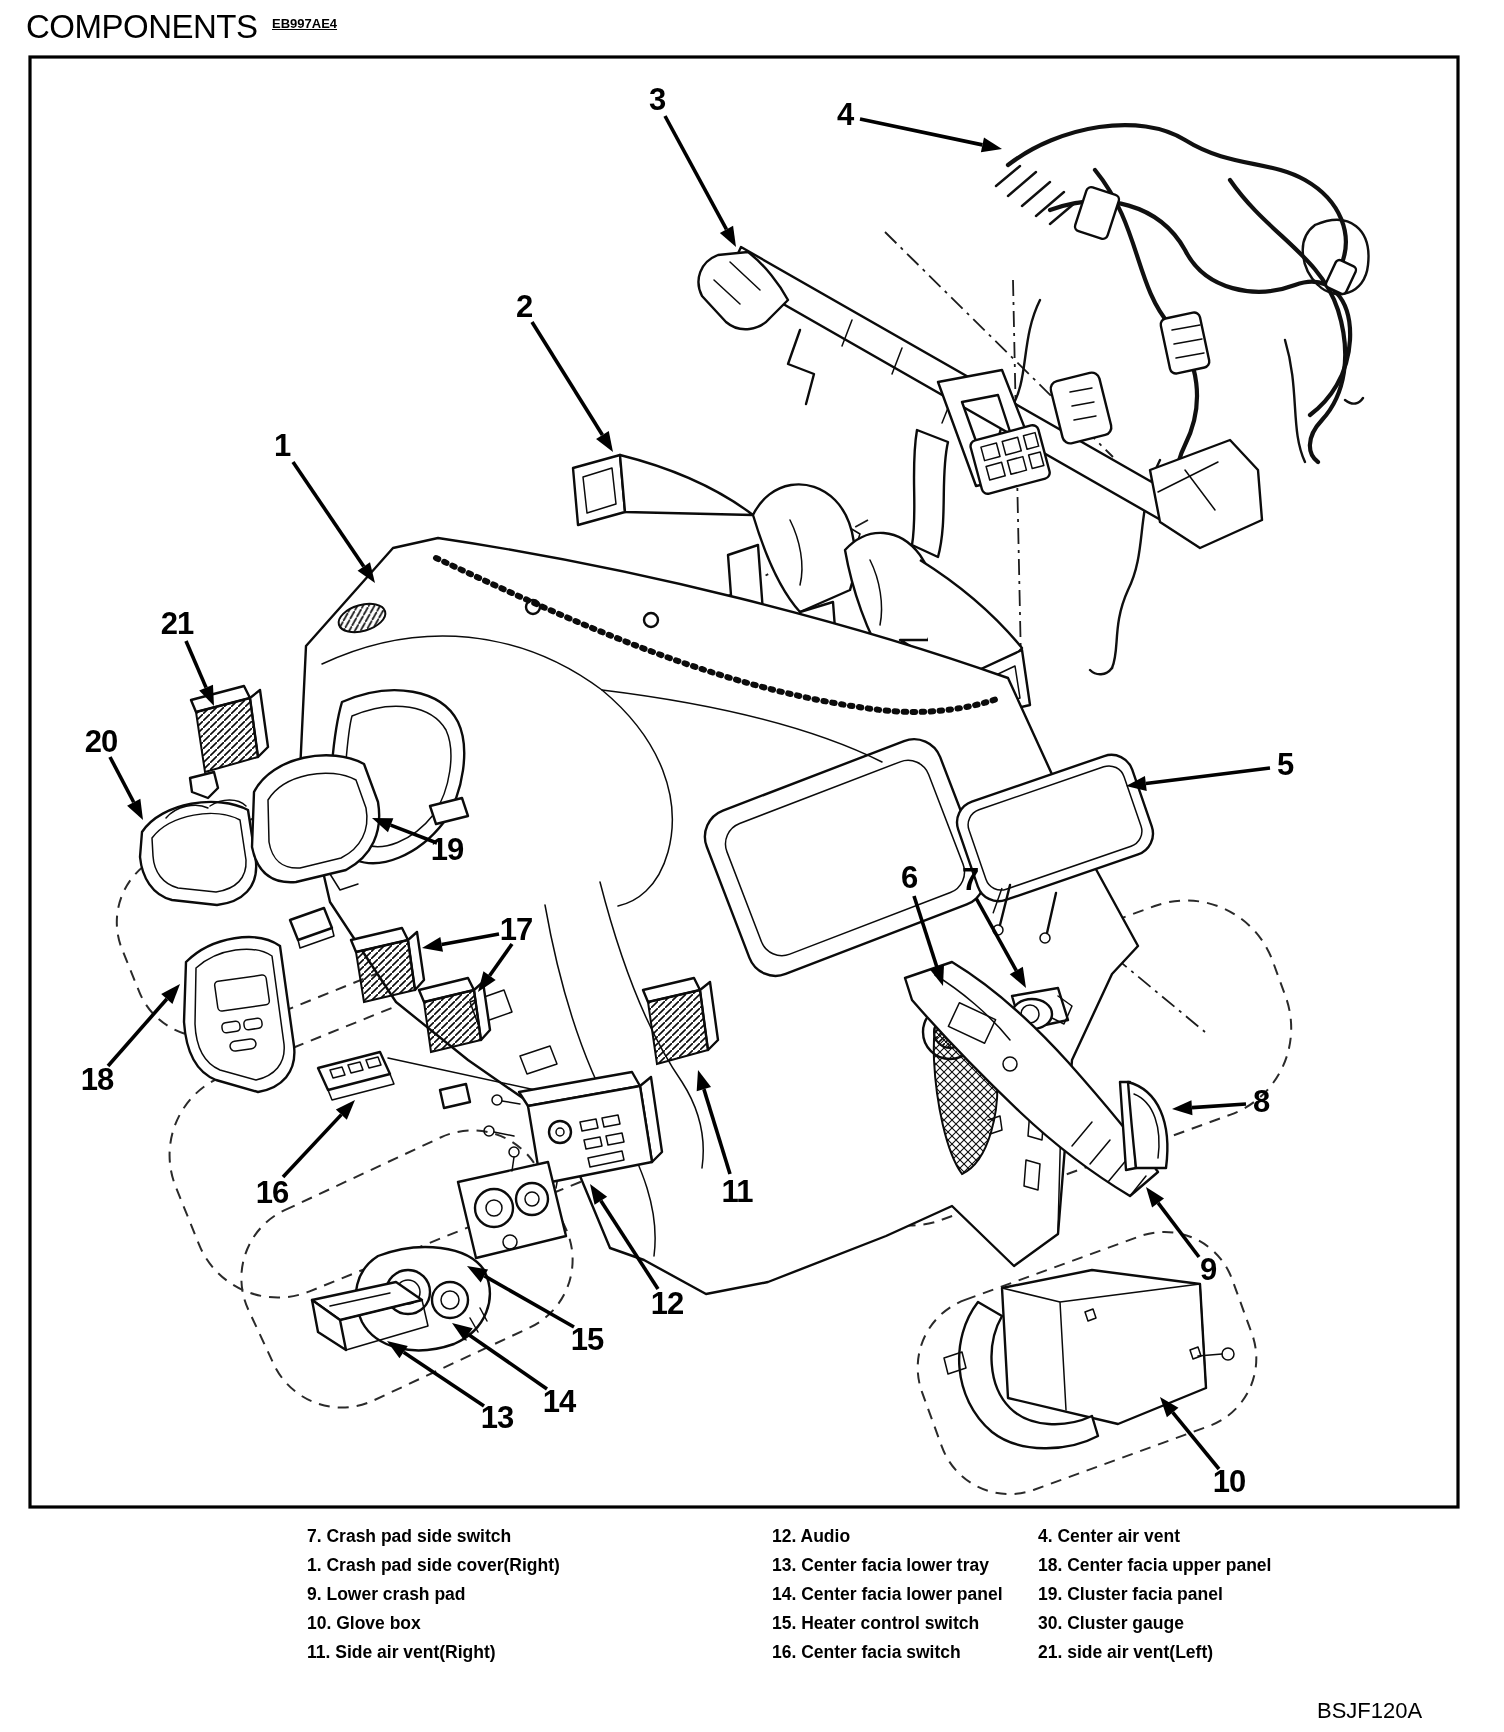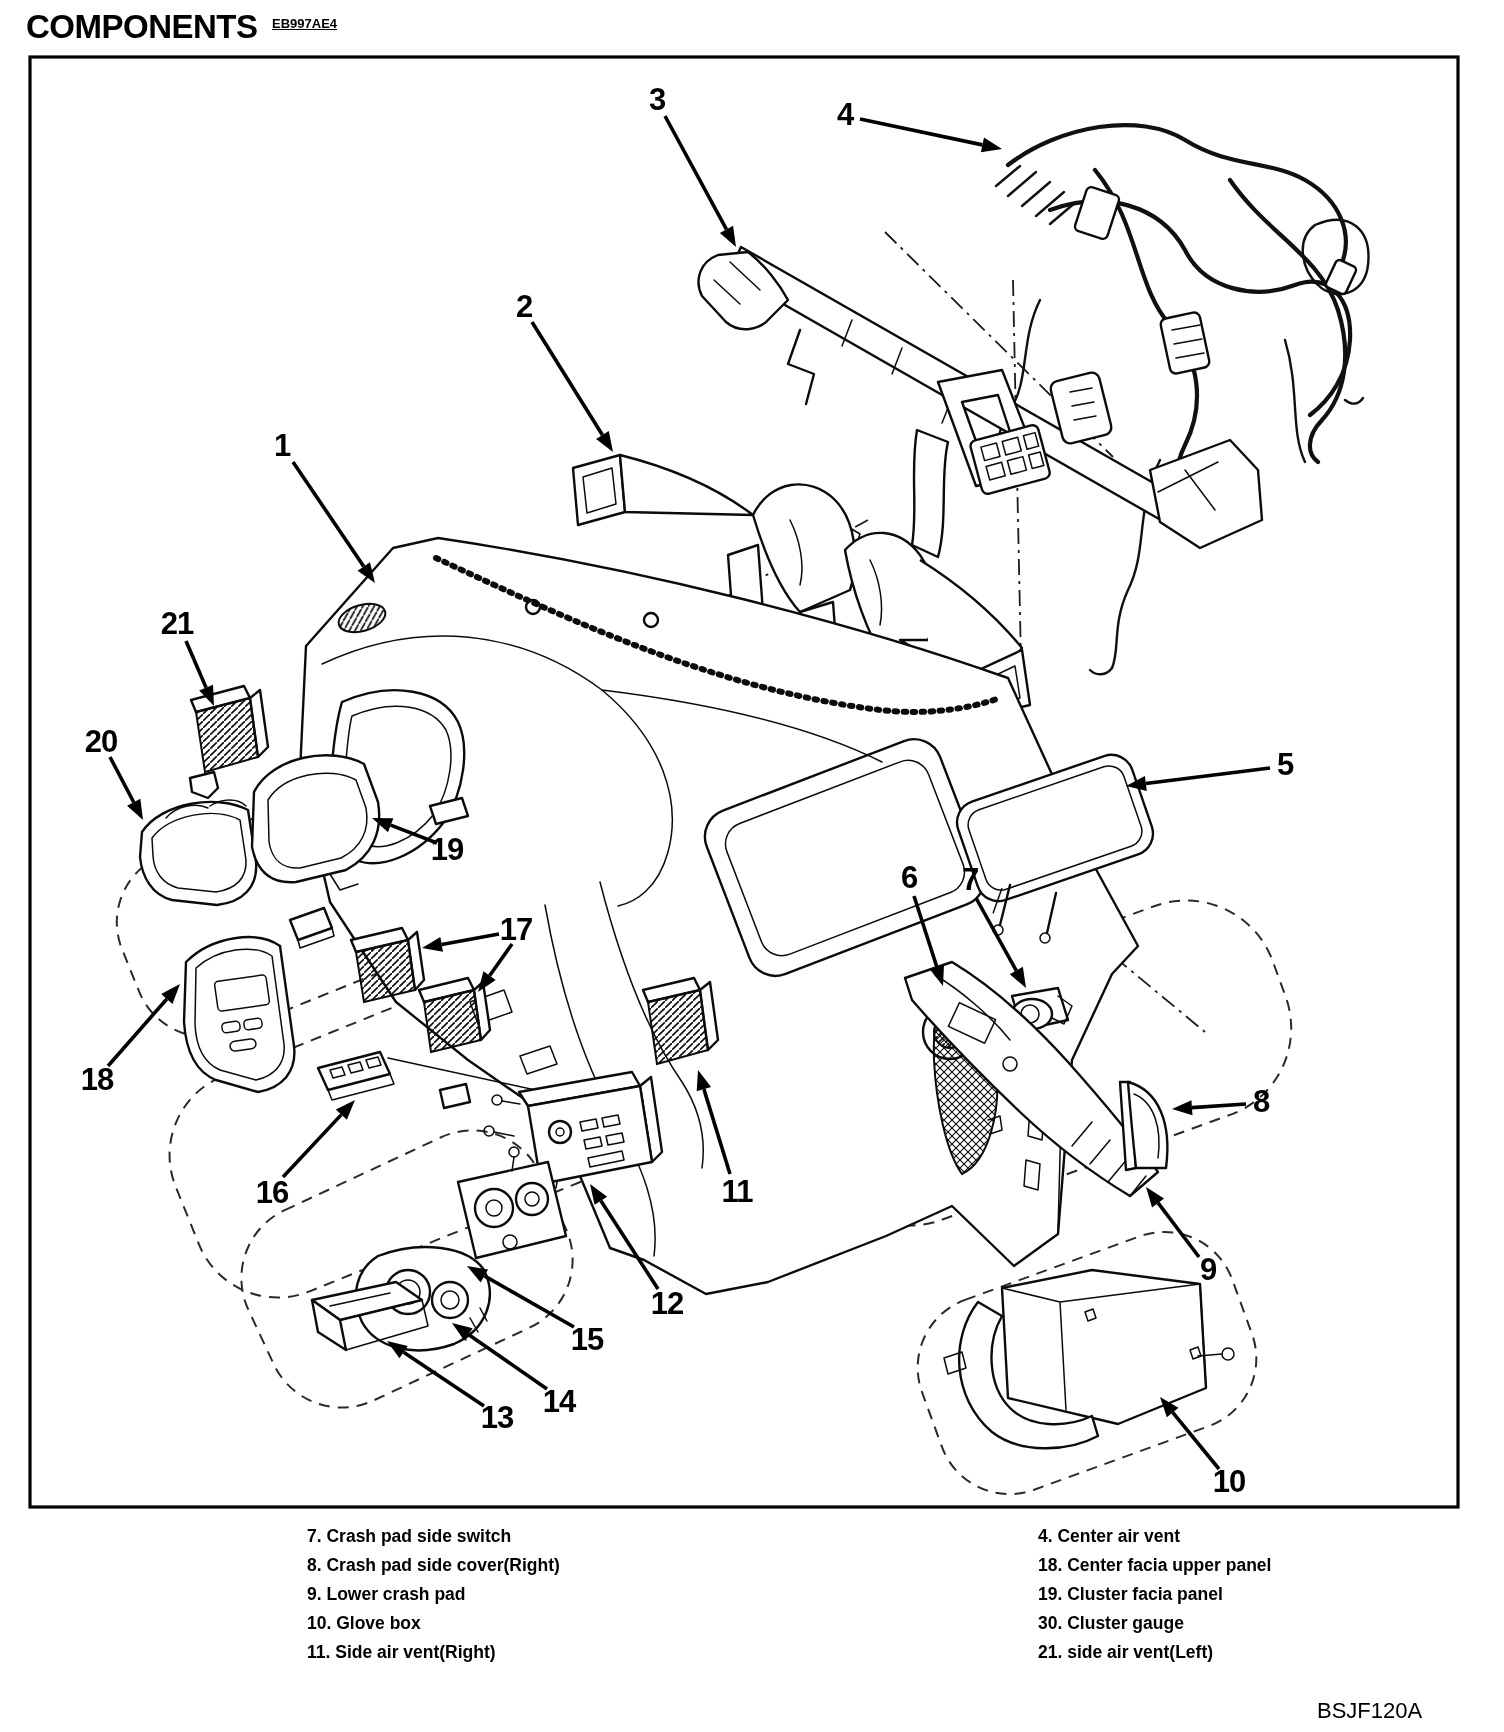--- a/index.html
+++ b/index.html
@@ -1,18 +1,18 @@
 <!DOCTYPE html>
 <html><head>
 <meta charset="utf-8">
 <style>
   html,body{margin:0;padding:0;background:#e8e8e8;}
   .page{position:relative;width:1504px;height:1732px;background:#ffffff;
         font-family:"Liberation Sans",sans-serif;color:#000;overflow:hidden;margin:0 auto;}
-  .page-title{position:absolute;left:26px;top:8px;font-size:33px;font-weight:bold;
+  .page-title{position:absolute;left:26px;top:8px;font-size:33px;font-weight:normal;
               letter-spacing:-0.5px;margin:0;text-align:right;}
   .title-code{position:absolute;left:272px;top:16px;font-size:13px;font-weight:bold;text-decoration:underline;}
   .figcode{position:absolute;left:1317px;top:1698px;font-size:22px;font-weight:normal;}
   svg.diagram{position:absolute;left:0;top:0;}
   .frame{fill:none;stroke:#000;stroke-width:3.2;}
   .ln{fill:none;stroke:#0b0b0b;stroke-width:2.4;stroke-linejoin:round;stroke-linecap:round;}
   .ln-thin{fill:none;stroke:#0b0b0b;stroke-width:1.5;stroke-linejoin:round;stroke-linecap:round;}
   .fillw{fill:#fff;stroke:#0b0b0b;stroke-width:2.4;stroke-linejoin:round;}
   .hatch{fill:url(#diagHatch);stroke:#0b0b0b;stroke-width:2;}
   .mesh{fill:url(#meshHatch);stroke:#0b0b0b;stroke-width:2;}
@@ -342,24 +342,31 @@
         <polygon points="143,820 127.07612359198768,805.763421754426 140.36359662119,798.8033168343677" class="callout-head"></polygon>
         <text x="101" y="752" class="callout-num">20</text>
         <line x1="186" y1="641" x2="206.08752207916672" y2="687.6317476837798" class="callout-line"></line>
         <polygon points="214,706 199.19942746058416,690.5989269040923 212.97561669774927,684.6645684634674" class="callout-head"></polygon>
         <text x="177" y="634" class="callout-num">21</text>
       </g>
   </svg>
 
   <div class="legend-col" style="left:307px">
       <div class="legend-item">7. Crash pad side switch</div>
-      <div class="legend-item">8. Crash pad side cover(Right)</div>
+      <div class="legend-item">1. Crash pad side cover(Right)</div>
       <div class="legend-item">9. Lower crash pad</div>
       <div class="legend-item">10. Glove box</div>
       <div class="legend-item">11. Side air vent(Right)</div>
+    </div>
+  <div class="legend-col" style="left:772px">
+      <div class="legend-item">12. Audio</div>
+      <div class="legend-item">13. Center facia lower tray</div>
+      <div class="legend-item">14. Center facia lower panel</div>
+      <div class="legend-item">15. Heater control switch</div>
+      <div class="legend-item">16. Center facia switch</div>
     </div>
   <div class="legend-col" style="left:1038px">
       <div class="legend-item">4. Center air vent</div>
       <div class="legend-item">18. Center facia upper panel</div>
       <div class="legend-item">19. Cluster facia panel</div>
       <div class="legend-item">30. Cluster gauge</div>
       <div class="legend-item">21. side air vent(Left)</div>
     </div>
 
   <span class="figcode">BSJF120A</span>

